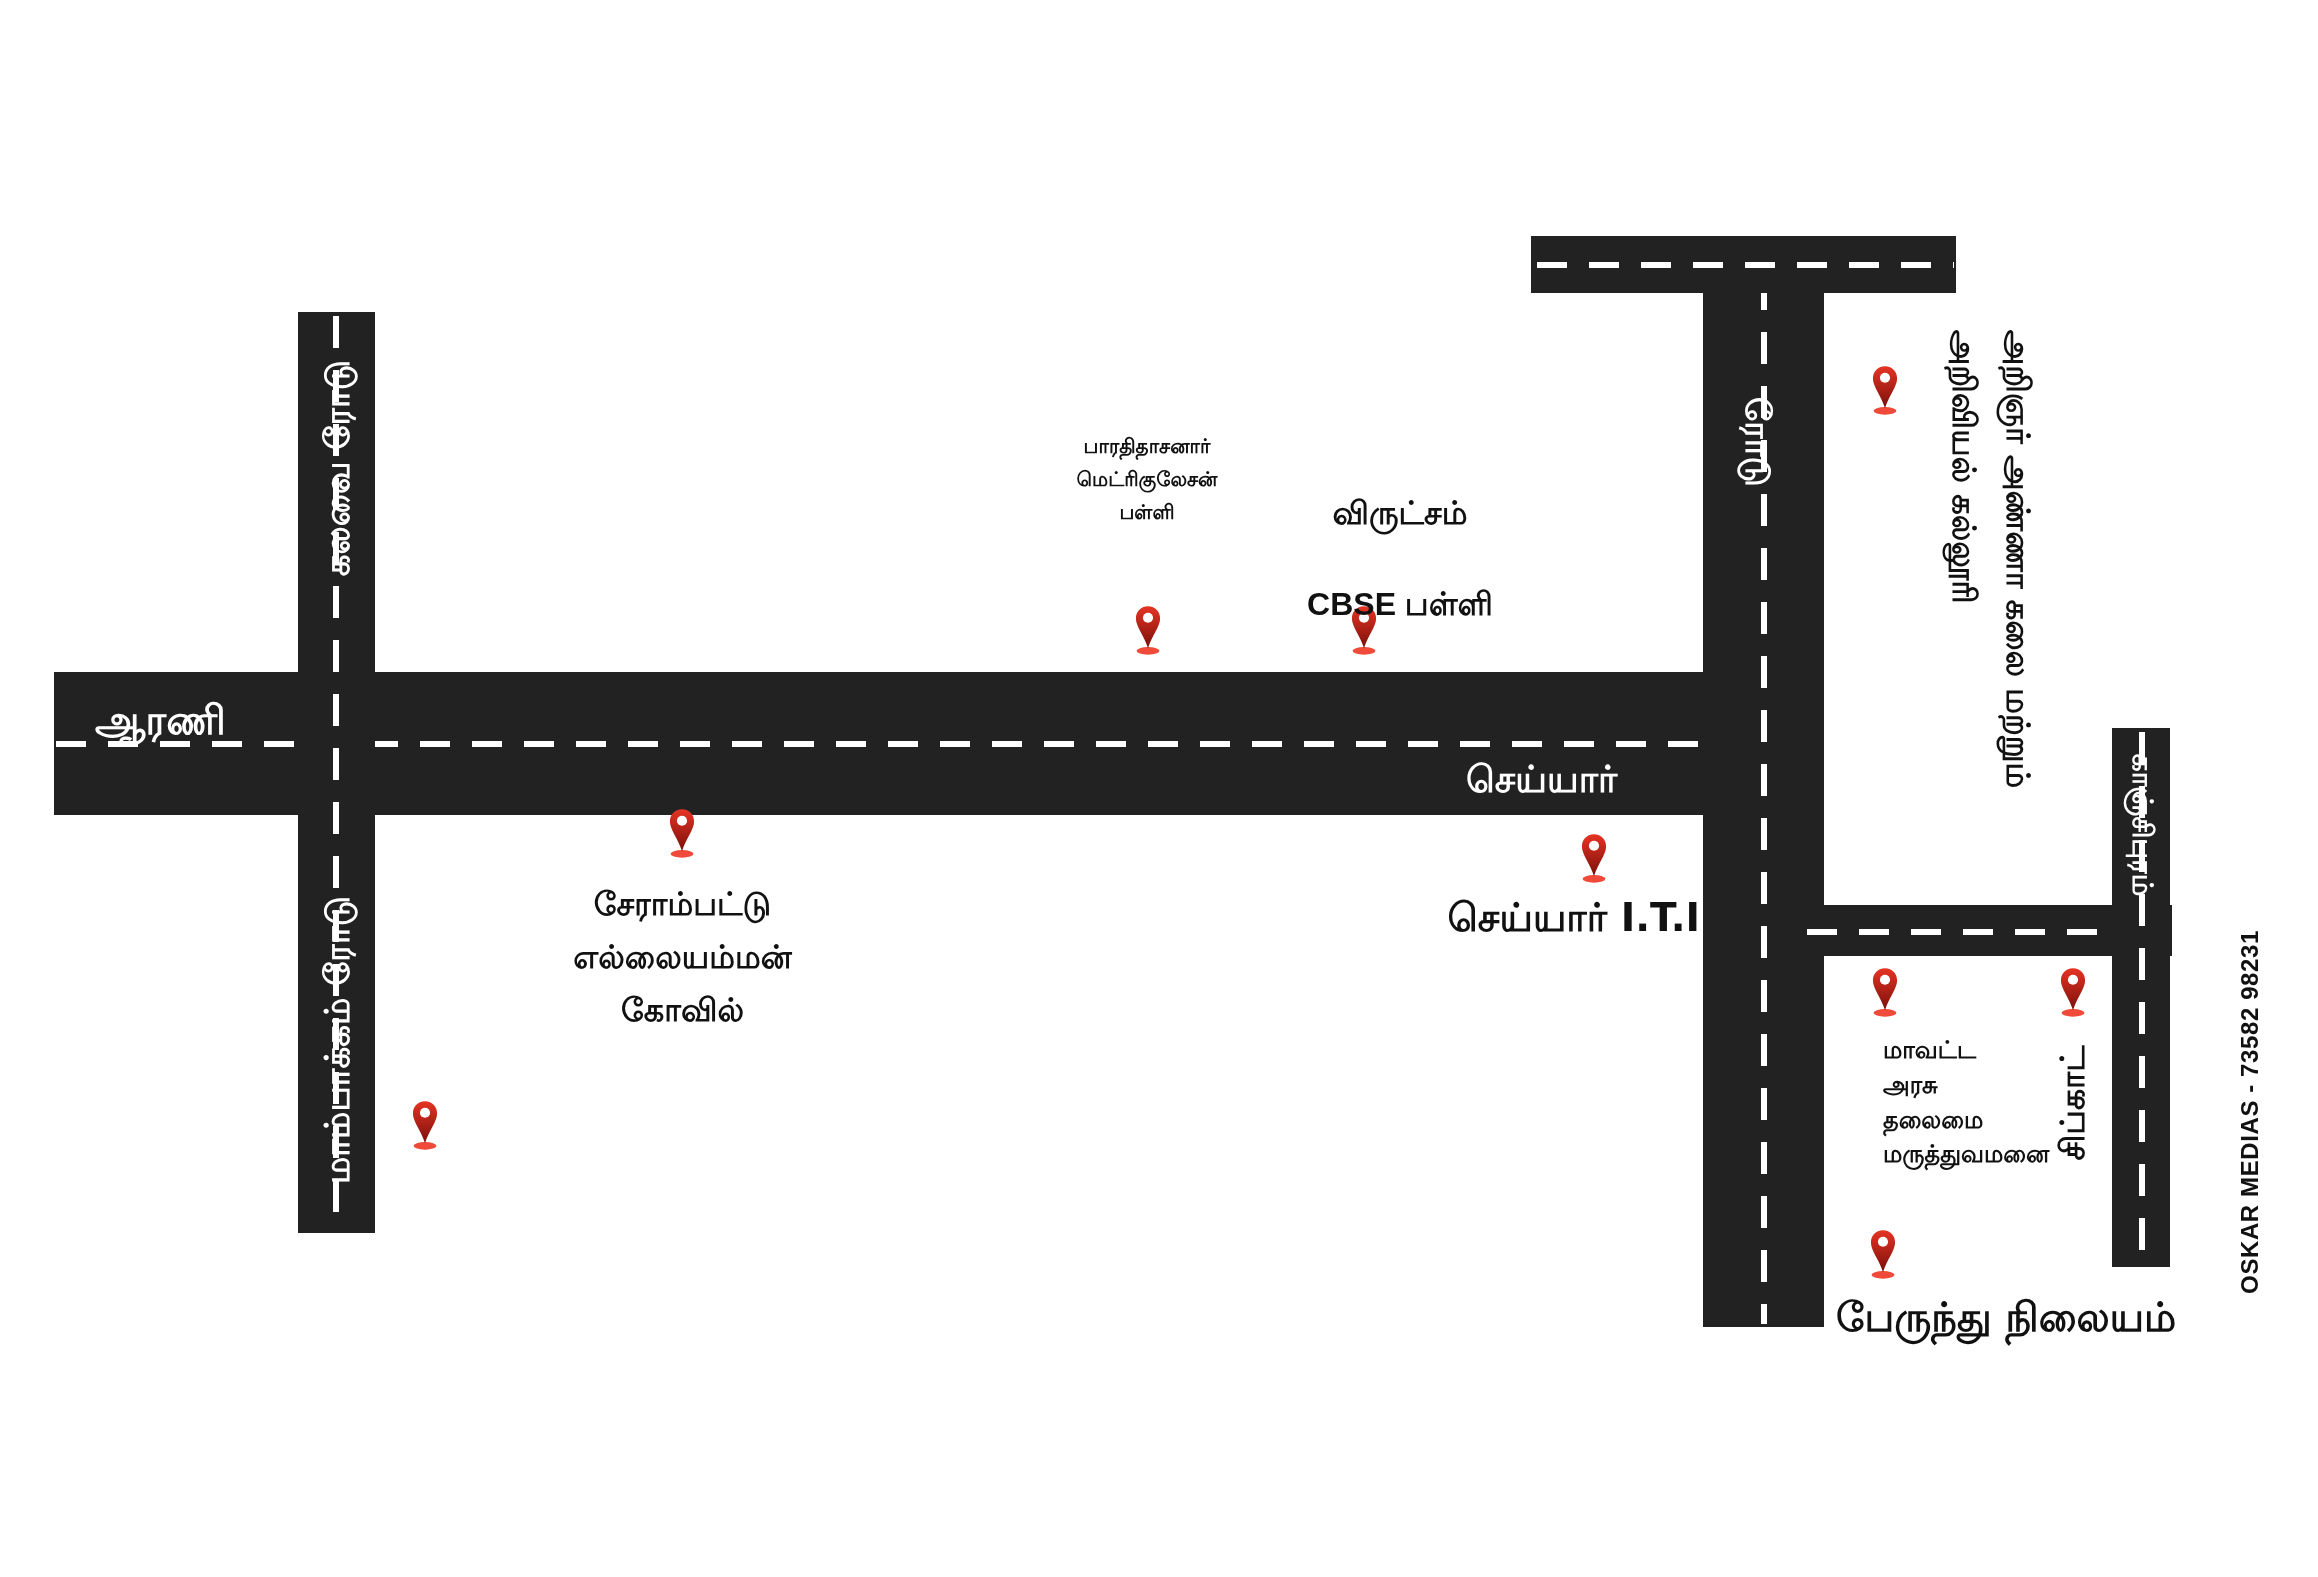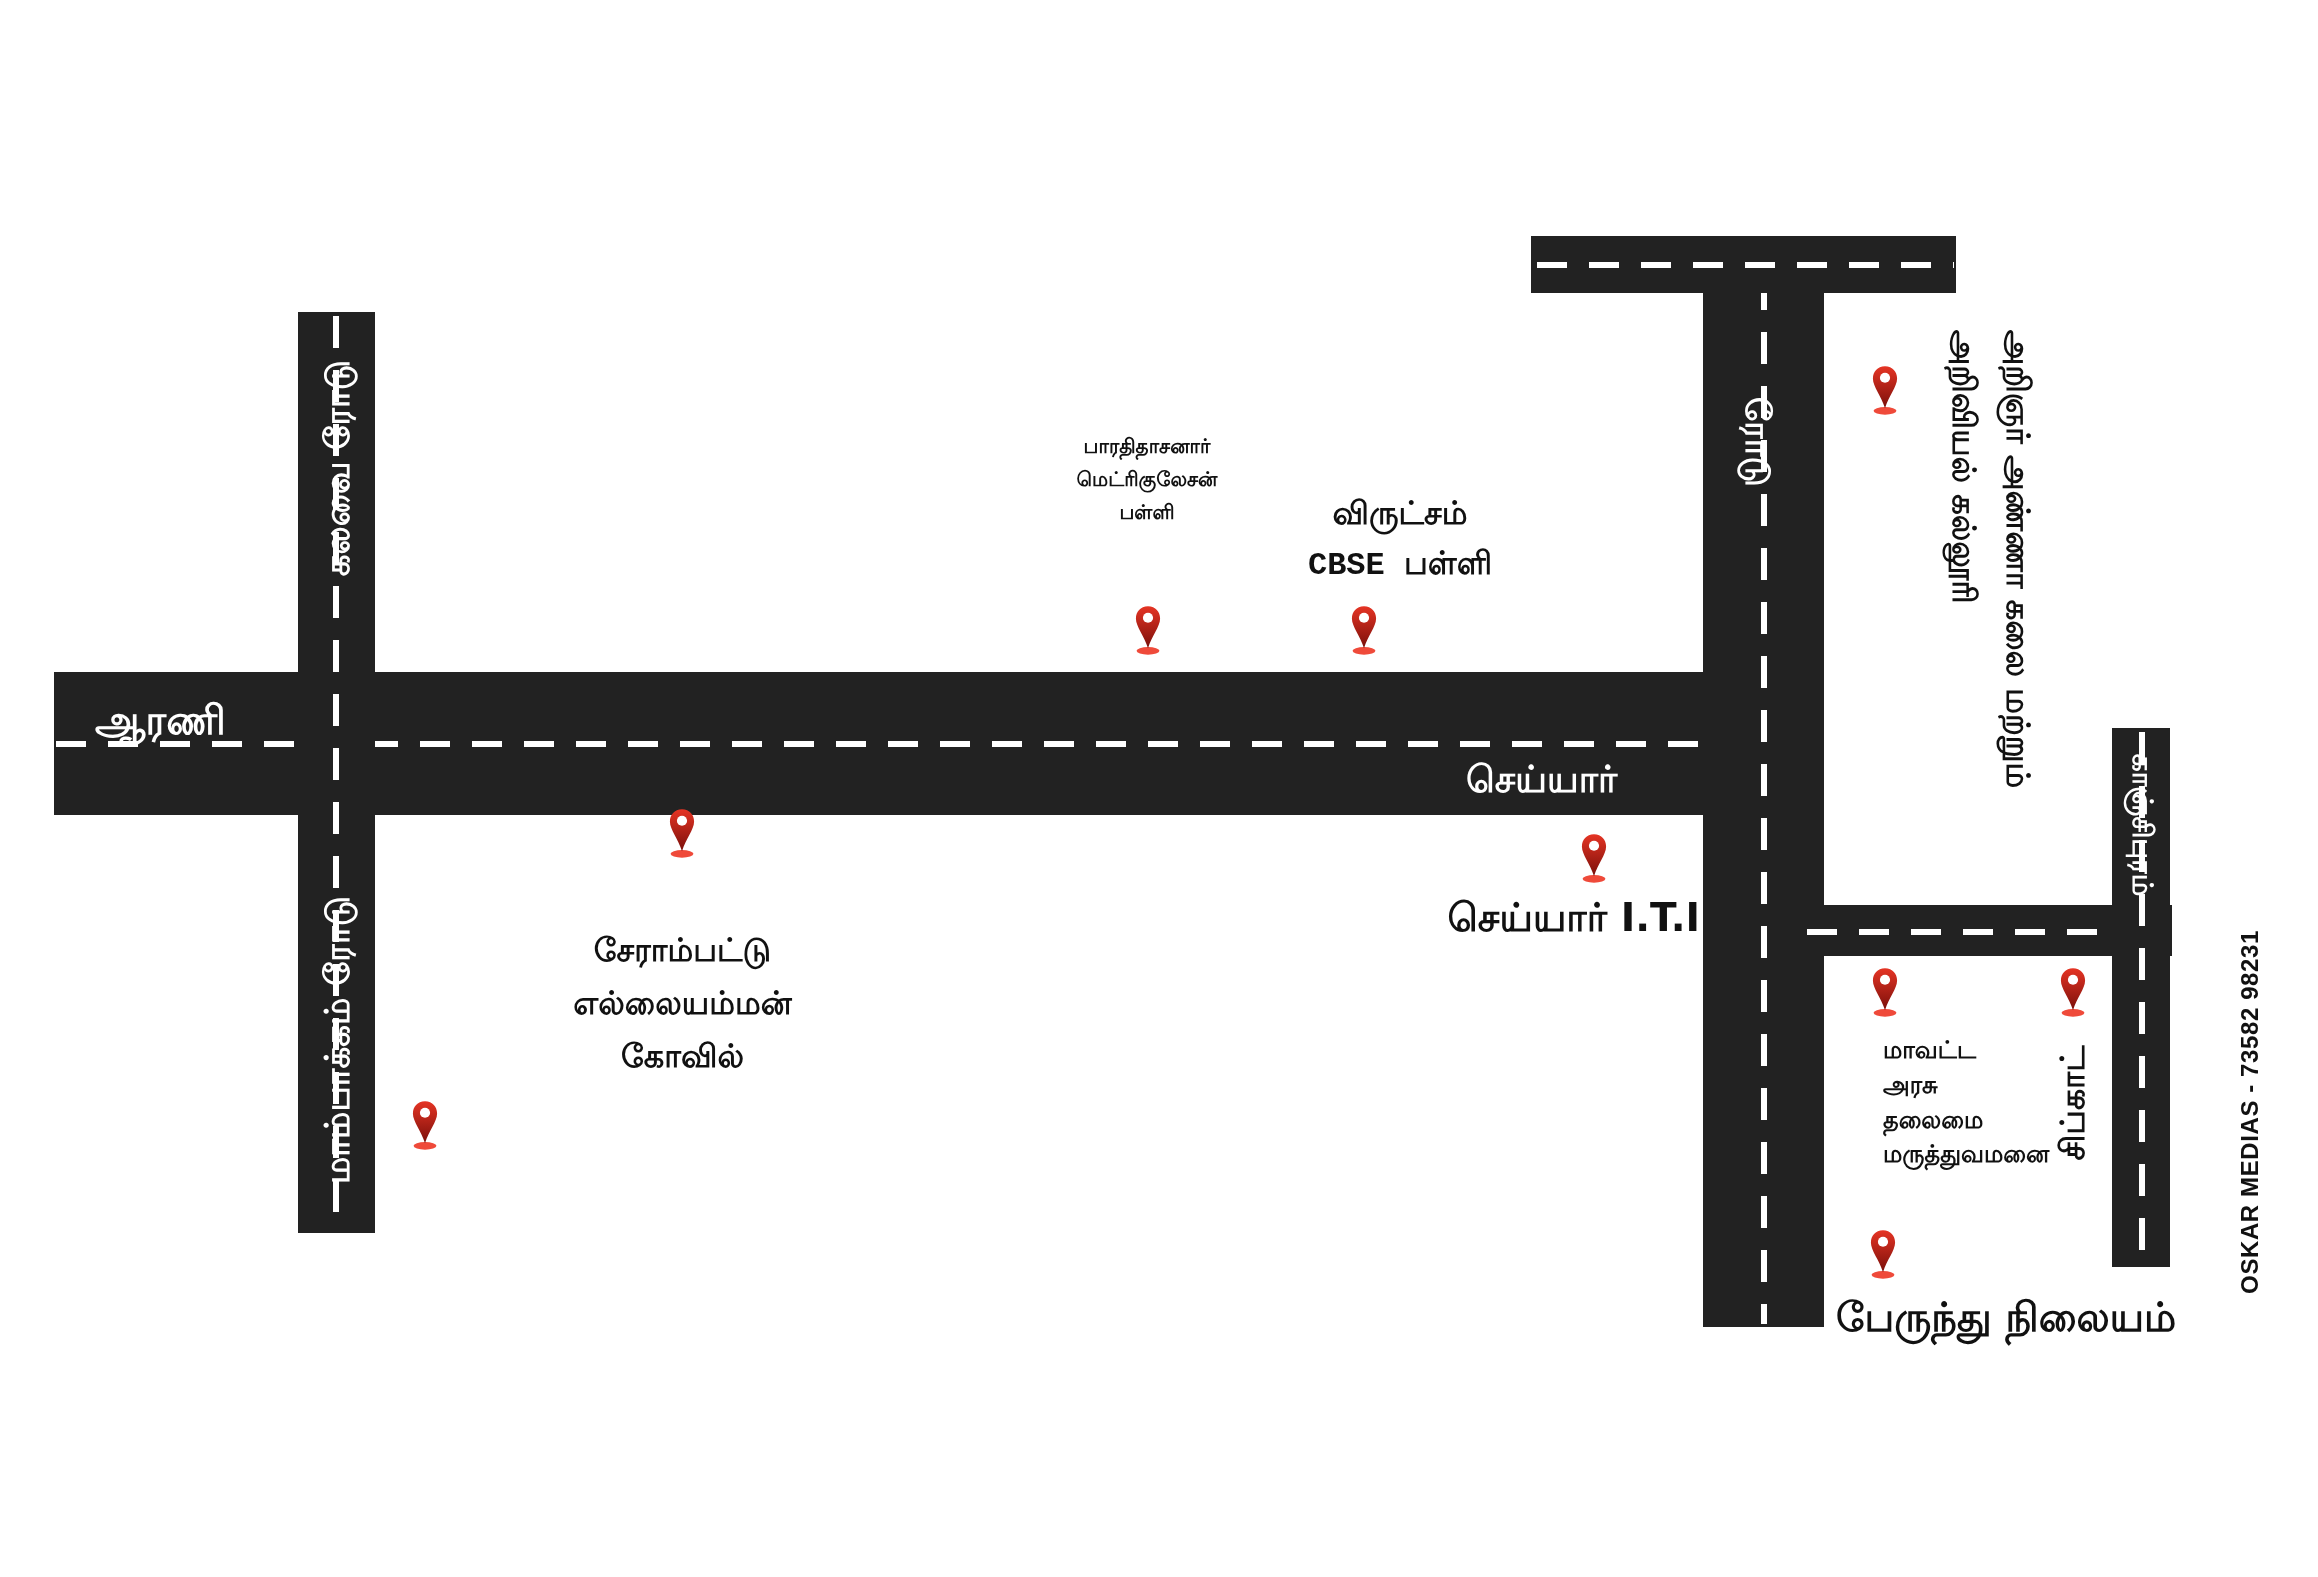--- a/index.html
+++ b/index.html
@@ -10,21 +10,21 @@
   .dash-v { position:absolute; width:5.7px; background:
       repeating-linear-gradient(180deg, #ffffff 0 32px, transparent 32px 54px); }
   .road-label { position:absolute; color:#ffffff; font-weight:bold; white-space:nowrap; line-height:1; }
   .rot-ccw { transform-origin:center center; transform:translate(-50%,-50%) rotate(-90deg); }
   .rot-cw  { transform-origin:center center; transform:translate(-50%,-50%) rotate(90deg); }
   .place { position:absolute; color:#111111; font-weight:bold; text-align:center; line-height:1.55; white-space:nowrap; }
   .place.left { text-align:left; }
   .place div { display:block; }
   .pin { position:absolute; width:28px; height:51px; }
   .pin svg { width:100%; height:100%; display:block; }
-  .latin { font-family:Liberation Mono, monospace; }
+  .latin { font-family:Liberation Sans, sans-serif;margin-top:38px; }
   .watermark { position:absolute; color:#111111; font-family:"Liberation Sans", sans-serif; font-weight:bold; white-space:nowrap; font-size:24px; letter-spacing:0.6px; }
 </style>
 </head>
 <body>
 
 <div class="road" style="left:54px; top:672px; width:1770px; height:143px;"></div>
 <div class="dash-h" style="left:56px; top:741px; width:1757px;"></div>
 
 <div class="road" style="left:298px; top:312px; width:77px; height:921px;"></div>
 <div class="dash-v" style="left:333px; top:316px; height:910px;"></div>
@@ -91,21 +91,21 @@
         <linearGradient id="pg3" x1="0" y1="0" x2="0" y2="1">
           <stop offset="0" stop-color="#e53424"></stop>
           <stop offset="1" stop-color="#7a0f0a"></stop>
         </linearGradient>
       </defs>
   <ellipse cx="22" cy="72" rx="18" ry="6" fill="#ef4a3a"></ellipse>
   <path d="M22 2 C10 2 3 11 3 21 C3 34 16 48 22 68 C28 48 41 34 41 21 C41 11 34 2 22 2 Z" fill="url(#pg3)"></path>
   <circle cx="22" cy="20" r="8" fill="#ffffff"></circle>
     </svg>
 </div>
-<div class="place" style="left:556px; top:878px; width:253px; font-size:32px; line-height:1.65;margin-top:46px;">
+<div class="place" style="left:556px; top:878px; width:253px; font-size:32px; line-height:1.65;">
   <div>சேராம்பட்டு</div>
   <div>எல்லையம்மன்</div>
   <div>கோவில்</div>
 </div>
 
 <div class="pin" style="left:1580px; top:833px;">
   <svg viewBox="0 0 44 80">
       <defs>
         <linearGradient id="pg4" x1="0" y1="0" x2="0" y2="1">
           <stop offset="0" stop-color="#e53424"></stop>

